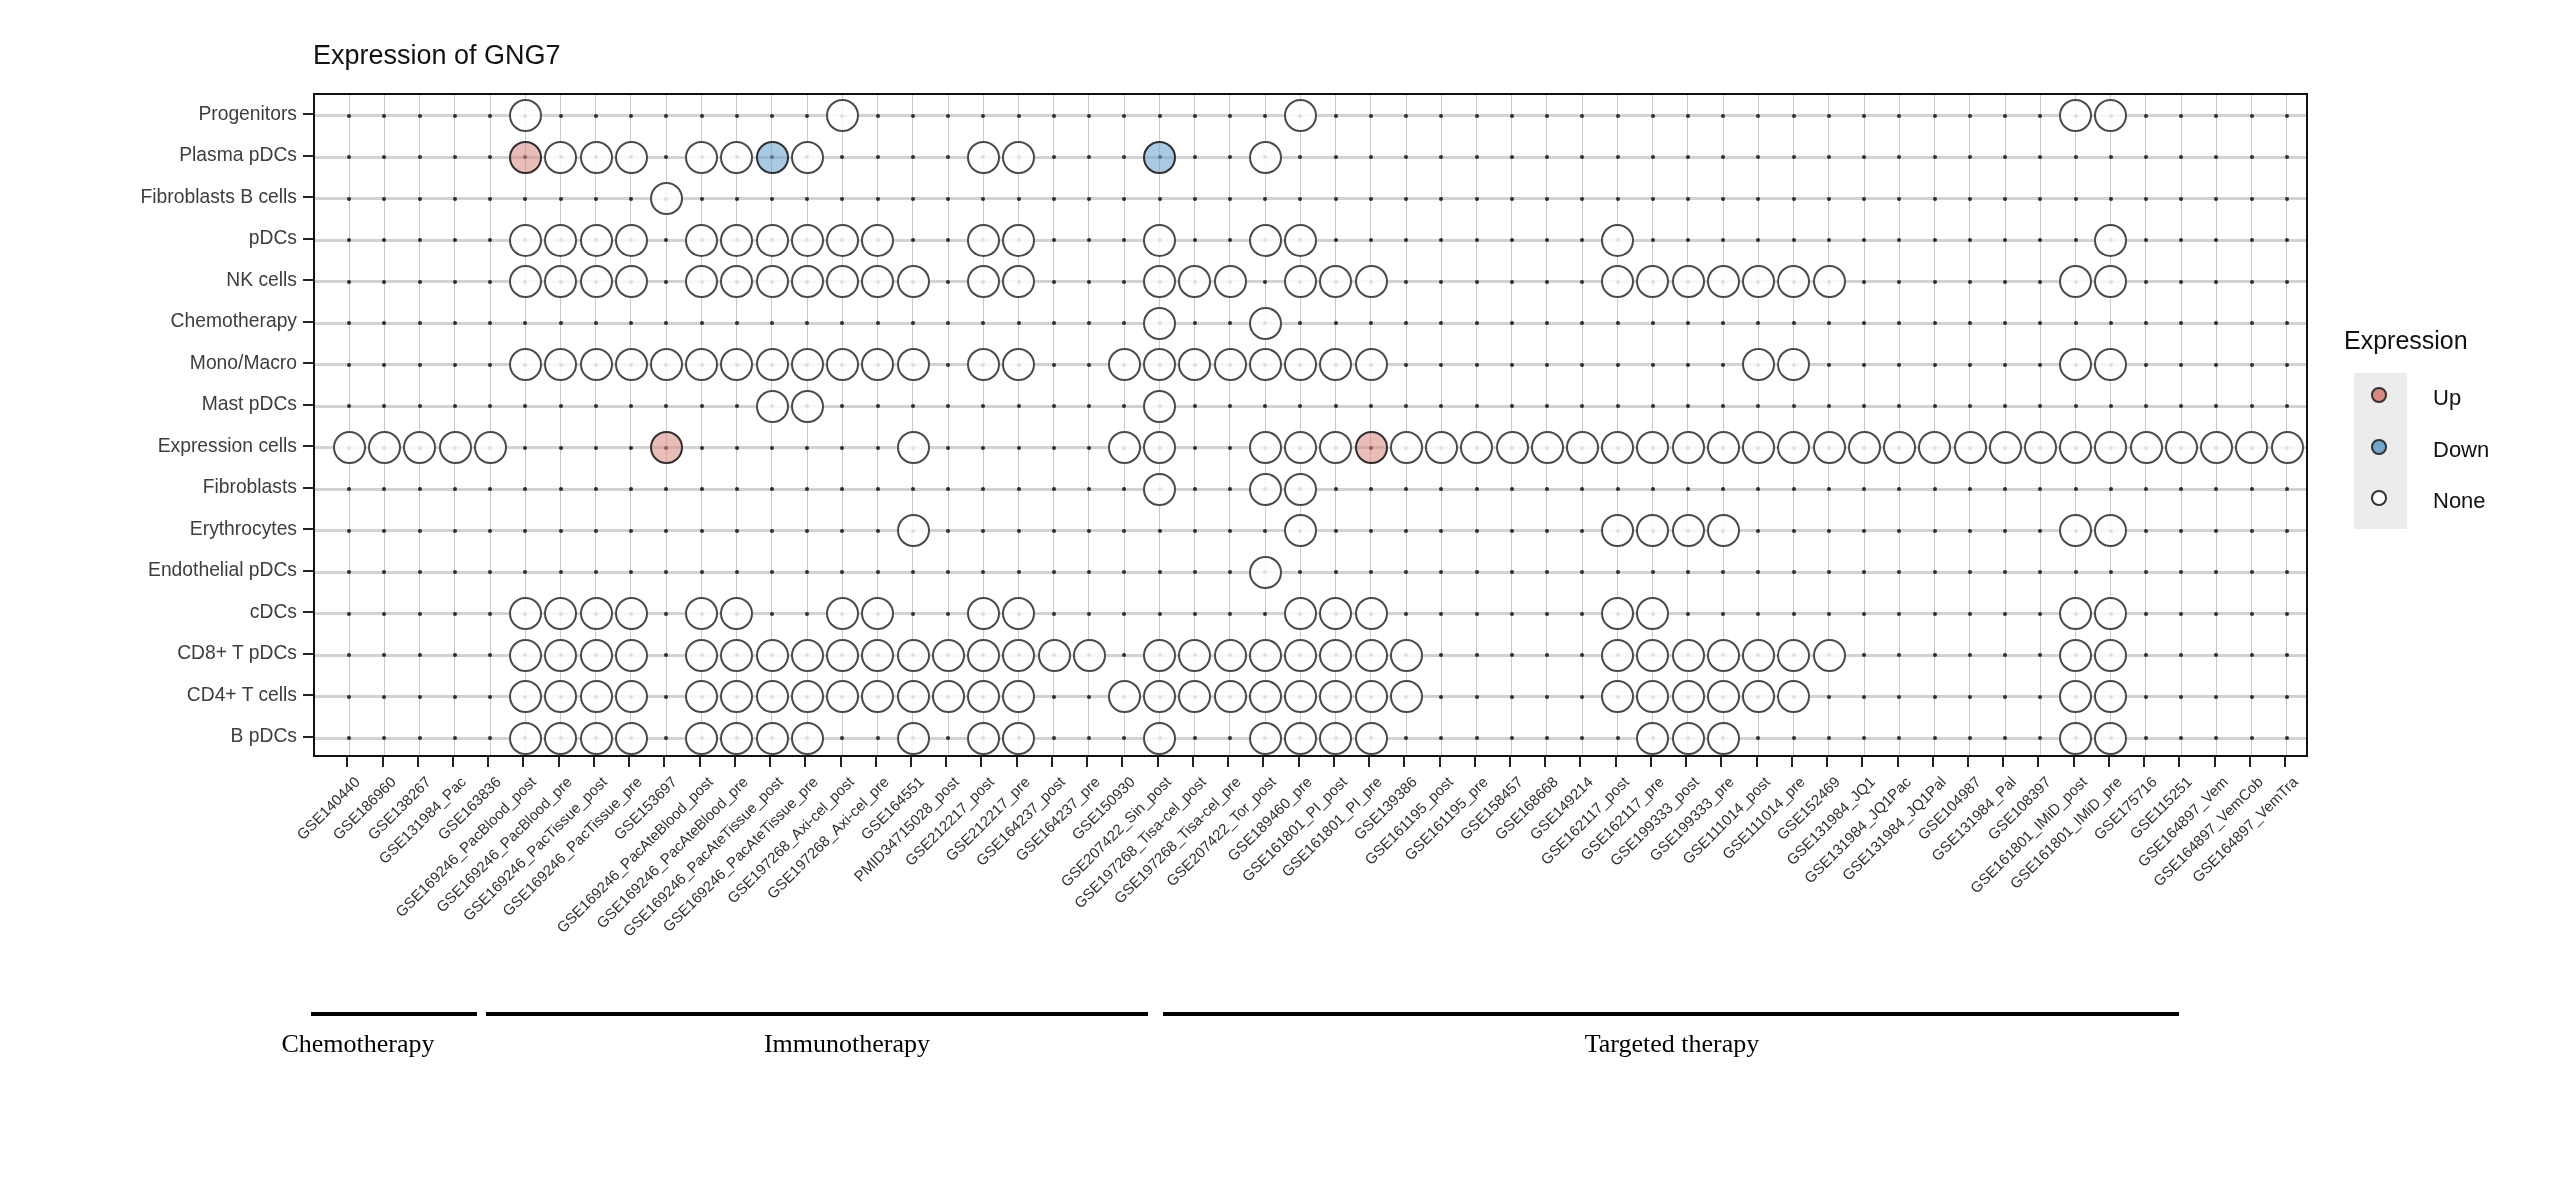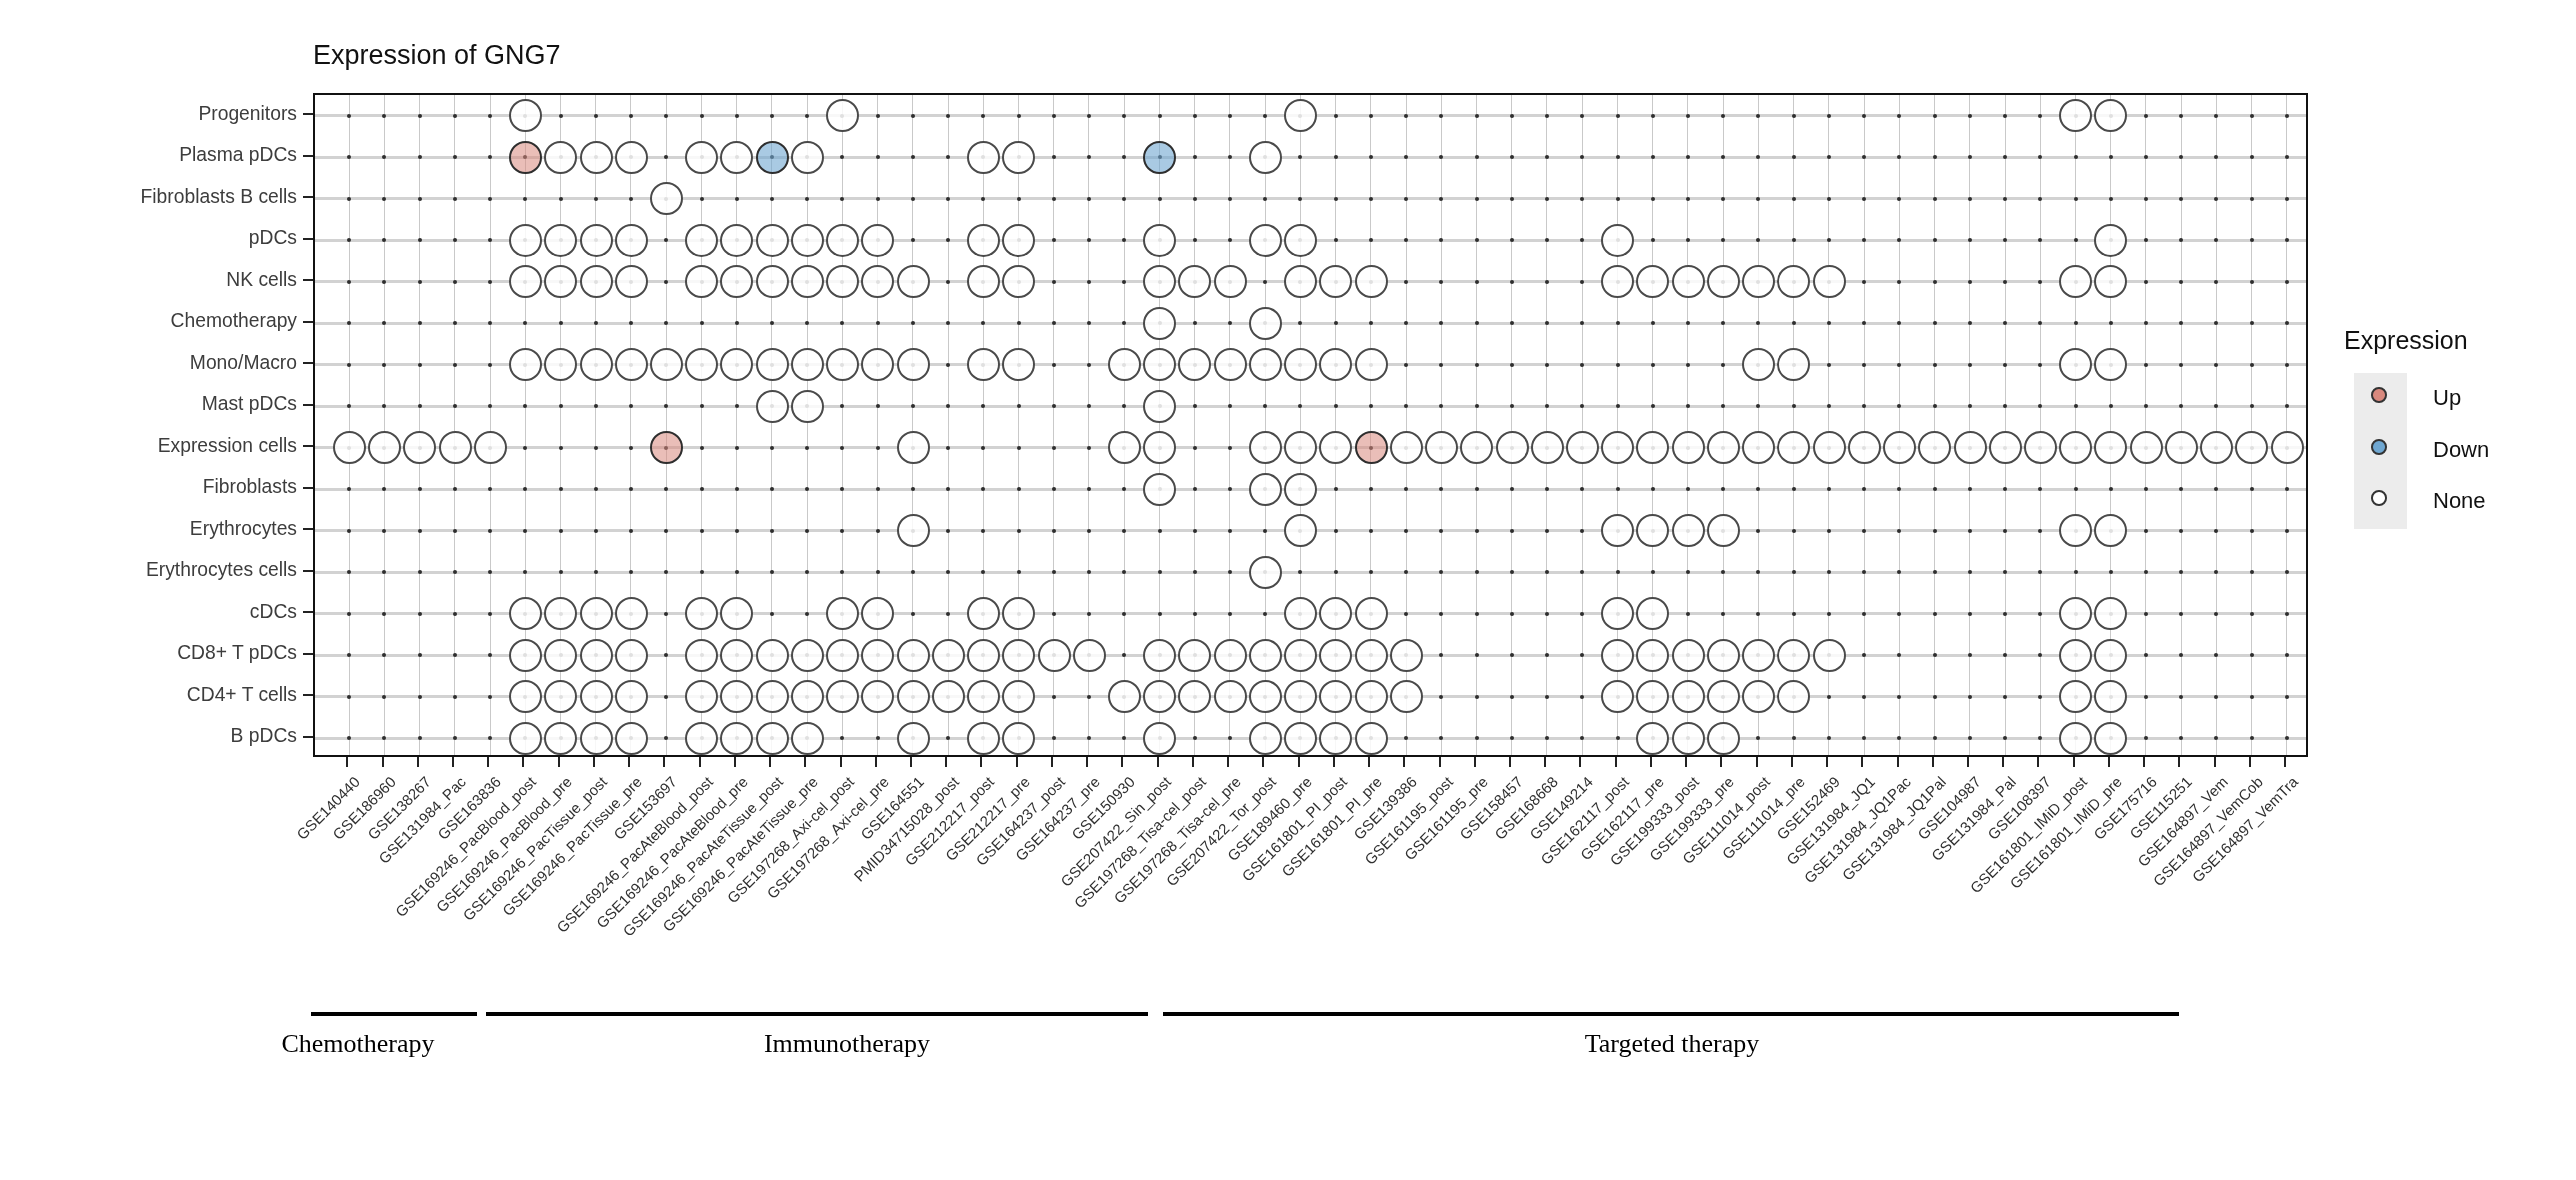--- a/index.html
+++ b/index.html
@@ -1316,21 +1316,21 @@
     <div class="ytick" style="left: 303px; top: 487px;"></div>
     <div class="ylab-anchor" style="left: 297px; top: 487px;">
       <span>Fibroblasts</span>
     </div>
     <div class="ytick" style="left: 303px; top: 528px;"></div>
     <div class="ylab-anchor" style="left: 297px; top: 529px;">
       <span>Erythrocytes</span>
     </div>
     <div class="ytick" style="left: 303px; top: 570px;"></div>
     <div class="ylab-anchor" style="left: 297px; top: 570px;">
-      <span>Erythrocytes cells</span>
+      <span>Endothelial pDCs</span>
     </div>
     <div class="ytick" style="left: 303px; top: 611px;"></div>
     <div class="ylab-anchor" style="left: 297px; top: 612px;">
       <span>cDCs</span>
     </div>
     <div class="ytick" style="left: 303px; top: 653px;"></div>
     <div class="ylab-anchor" style="left: 297px; top: 653px;">
       <span>CD8+ T pDCs</span>
     </div>
     <div class="ytick" style="left: 303px; top: 694px;"></div>

